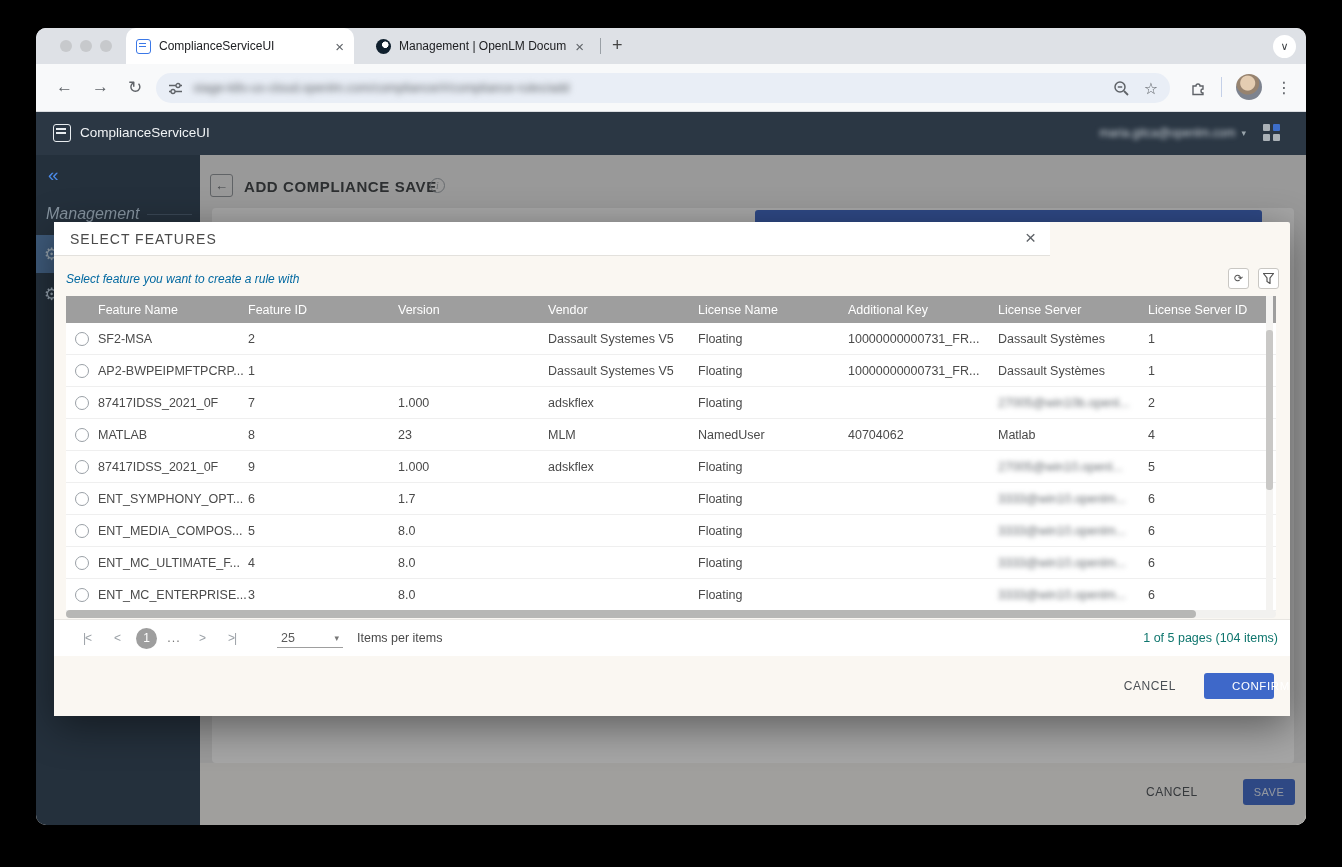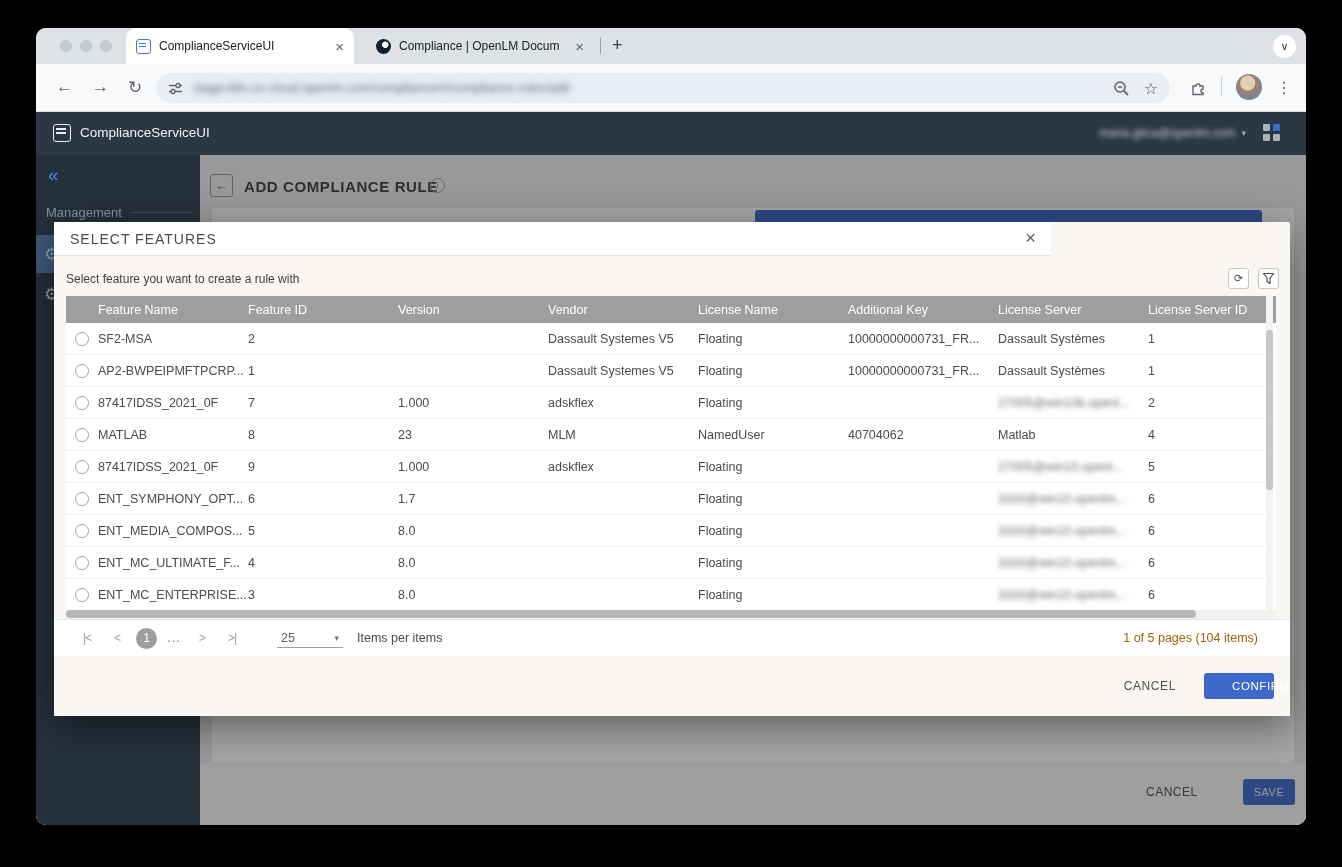--- a/index.html
+++ b/index.html
@@ -49,22 +49,22 @@
   .user-chip { position:absolute; right:60px; top:14px; font-size:12px; color:#c7ced4; display:flex; gap:6px; align-items:center; }
   .user-email { filter:blur(2.5px); }
   .user-caret { font-size:9px; color:#9aa5ad; }
   .grid-ico { position:absolute; right:26px; top:12px; width:17px; height:17px;
               display:grid; grid-template-columns:7px 7px; grid-template-rows:7px 7px; gap:3px; }
   .grid-ico i { background:#aab1b7; border-radius:1px; }
   .grid-ico i.blue { background:#3d6ecb; }
 
   .sidebar { position:absolute; left:0; top:127px; width:164px; height:670px; background:#24303c; }
   .collapse { position:absolute; left:12px; top:9px; font-size:19px; color:#4b8bea; letter-spacing:-2px; }
-  .side-section { position:absolute; left:10px; top:50px; width:146px; font-size:13px; color:#8694a0;
-                  display:flex; align-items:center; gap:8px; }
+  .side-section { position:absolute; left:10px; top:50px; width:146px; font-size:16px; color:#8694a0;
+                  display:flex; align-items:center; gap:8px;font-style:italic; }
   .side-section:after { content:""; flex:1; height:1px; background:#3a4856; }
   .side-item { position:absolute; left:0; width:164px; height:38px; display:flex; align-items:center; padding-left:8px; }
   .side-item.sel { top:80px; background:#3e5a7a; }
   .side-item.plain { top:120px; }
   .gear { font-size:17px; color:#93a1ac; }
 
   
   .main-bg { position:absolute; left:164px; top:127px; width:1106px; height:670px; background:#eaeaea; }
   .back-btn { position:absolute; left:174px; top:146px; width:23px; height:23px; border:1px solid #8f9398;
               border-radius:3px; display:flex; align-items:center; justify-content:center;
@@ -79,21 +79,21 @@
   .pf-save { position:absolute; left:1207px; top:751px; width:52px; height:26px; background:#3e68c9; border:none;
              border-radius:3px; color:#dfe7f5; font-size:11px; letter-spacing:.5px; }
   .overlay { position:absolute; left:164px; top:127px; width:1106px; height:670px; background:rgba(20,20,20,.38); }
 
   
   .modal { position:absolute; left:18px; top:194px; width:1236px; height:494px; background:#faf7f2;
            box-shadow:0 10px 40px rgba(0,0,0,.45); z-index:10; border-radius:2px; }
   .m-header { position:absolute; left:0; top:0; width:996px; height:34px; background:#fff; border-bottom:1px solid #e3e1dd; }
   .m-title { position:absolute; left:16px; top:9px; font-size:14px; color:#4a4a4a; letter-spacing:1px; }
   .m-close { position:absolute; right:14px; top:5px; font-size:19px; color:#5f6368; background:none; border:none; }
-  .m-sub { position:absolute; left:12px; top:50px; font-size:12px; color:#404040; }
+  .m-sub { position:absolute; left:12px; top:50px; font-size:12px; color:#0369a1;font-style:italic; }
   .tool-btn { position:absolute; top:46px; width:21px; height:21px; background:#fff; border:1px solid #c9c7c3;
               border-radius:3px; display:flex; align-items:center; justify-content:center; font-size:11px; color:#555; }
   .t-refresh { left:1174px; } .t-filter { left:1204px; }
 
   .ftable { position:absolute; left:12px; top:74px; width:1210px; background:#84cc16; }
   .thead, .trow { display:grid; grid-template-columns:30px 150px 150px 150px 150px 150px 150px 150px 130px; align-items:center; }
   .thead { height:27px; background:#9e9e9e; color:#fff; font-size:12.5px; }
   .thead .hc { padding-left:2px; white-space:nowrap; overflow:hidden; }
   .trow { height:32px; border-bottom:1px solid #efefef; font-size:12.5px; color:#4a4a4a; background:#fff; }
   .cell { padding-left:2px; white-space:nowrap; overflow:hidden; }
@@ -108,21 +108,21 @@
   .pgbar { position:absolute; left:0; top:397px; width:1236px; height:37px; background:#fff; border-top:1px solid #e8e6e2;
            display:flex; align-items:center; font-size:12.5px; color:#9aa0a6; }
   .pg-ico { width:30px; text-align:center; font-size:12px; letter-spacing:-1px; }
   .pg-badge { width:21px; height:21px; border-radius:50%; background:#9e9e9e; color:#fff; font-size:12px;
               display:flex; align-items:center; justify-content:center; margin:0 4px; }
   .pg-dots { width:26px; text-align:center; color:#777; letter-spacing:1px; }
   .pg-select { width:66px; margin-left:30px; border-bottom:1px solid #9e9e9e; display:flex; justify-content:space-between;
                align-items:center; color:#5a5a5a; padding:2px 4px; }
   .pg-caret { font-size:9px; color:#777; }
   .pg-label { margin-left:14px; color:#4a4a4a; }
-  .pg-summary { margin-left:auto; margin-right:32px; color:#a16207; }
+  .pg-summary { margin-left:auto; margin-right:12px; color:#0f766e; }
 
   .m-footer { position:absolute; left:0; top:434px; width:1236px; height:60px; display:flex; align-items:center;
               justify-content:flex-end; gap:28px; padding-right:16px; background:#faf7f2; }
   .m-cancel { background:none; border:none; font-size:12px; color:#4a4f54; letter-spacing:.6px; }
   .m-confirm { width:70px; height:26px; background:#3e68c9; border:none; border-radius:3px; color:#fff;
                font-size:11.5px; letter-spacing:.6px;padding-left:28px; }
   svg { display:block; }
 </style>
 </head>
 <body>
@@ -134,21 +134,21 @@
       <span class="traffic tl1"></span>
       <span class="traffic tl2"></span>
       <span class="traffic tl3"></span>
       <div class="tab active">
         <span class="fav1"></span>
         <span class="title">ComplianceServiceUI</span>
         <span class="x">×</span>
       </div>
       <div class="tab inactive">
         <span class="fav2"></span>
-        <span class="title">Compliance | OpenLM Docum</span>
+        <span class="title">Management | OpenLM Docum</span>
         <span class="x">×</span>
       </div>
       <span class="tabdiv"></span>
       <span class="newtab">+</span>
       <span class="strip-chevron">∨</span>
     </div>
 
     <div class="toolbar">
       <span class="nav-ico" style="left:20px">←</span>
       <span class="nav-ico" style="left:56px">→</span>
@@ -203,21 +203,21 @@
       </div>
       <div class="side-item plain">
         <span class="gear">⚙</span>
       </div>
     </div>
 
     <div class="main-bg"></div>
     <div class="panel"></div>
     <div class="panel-strip"></div>
     <button class="back-btn">←</button>
-    <span class="page-title">ADD COMPLIANCE RULE</span>
+    <span class="page-title">ADD COMPLIANCE SAVE</span>
     <span class="info-ico">i</span>
     <div class="page-footer"></div>
     <span class="pf-cancel">CANCEL</span>
     <button class="pf-save">SAVE</button>
     <div class="overlay"></div>
 
     <div class="modal">
       <div class="m-header">
         <span class="m-title">SELECT FEATURES</span>
         <button class="m-close">×</button>

